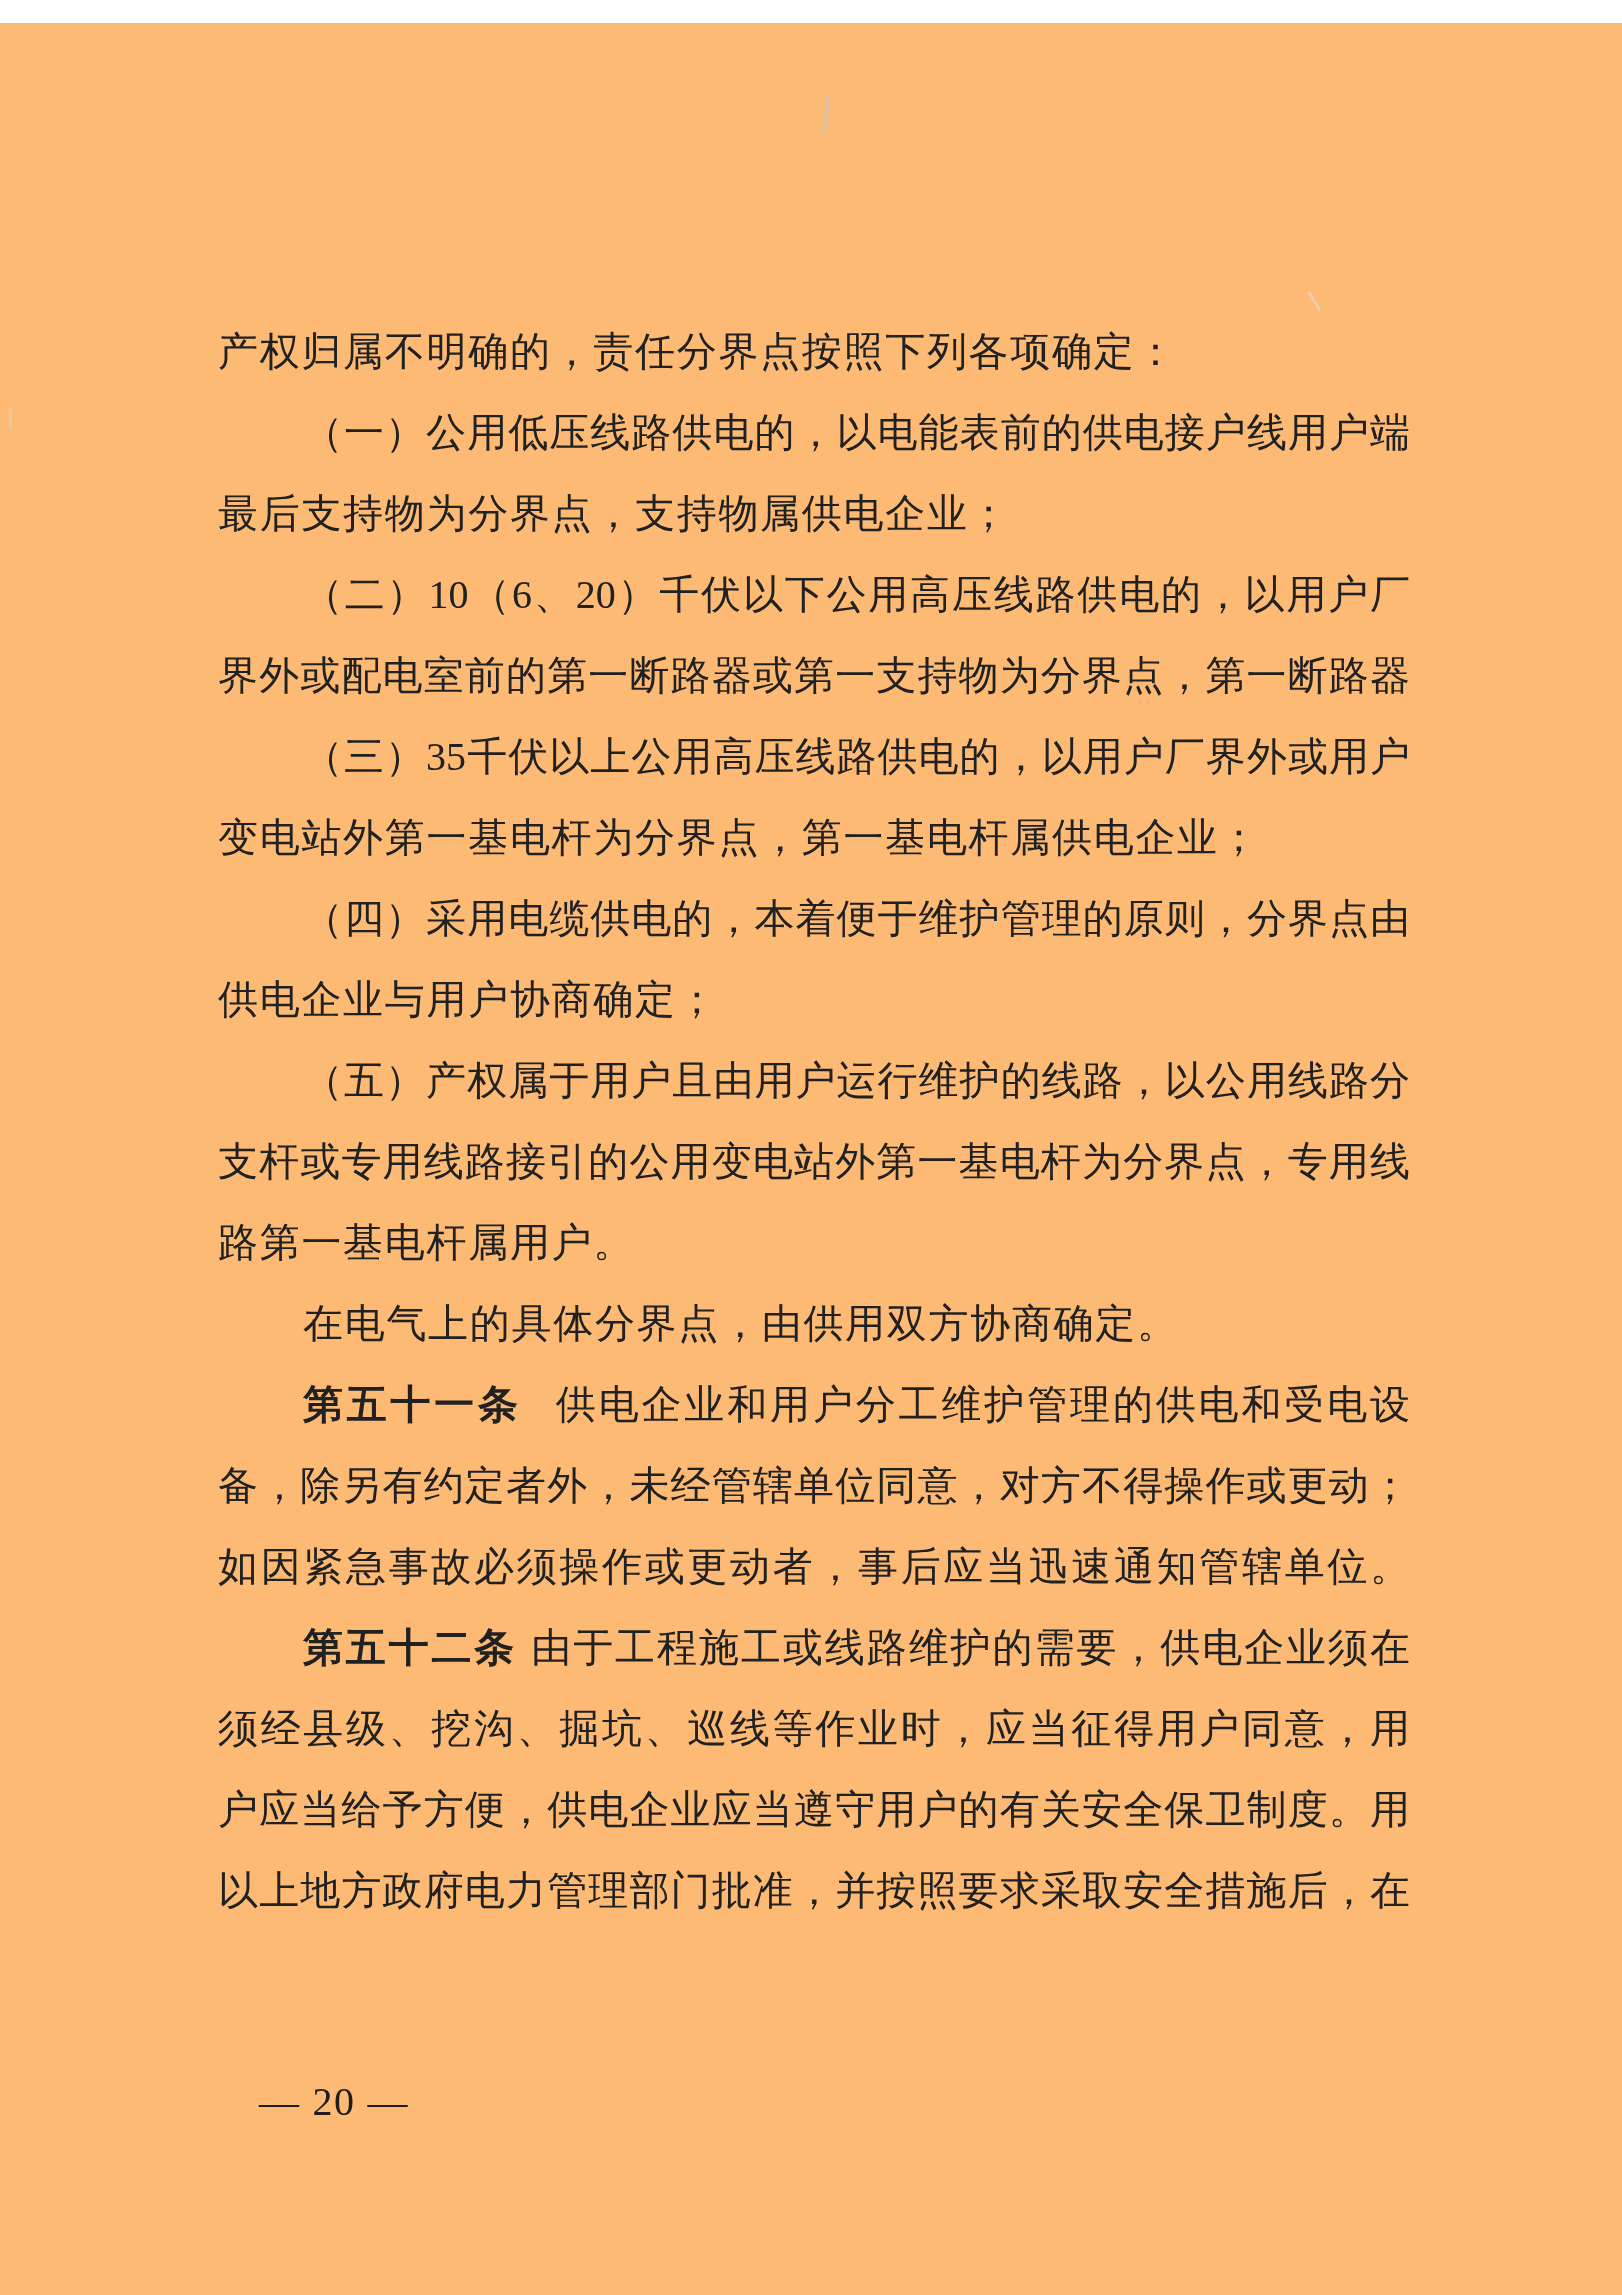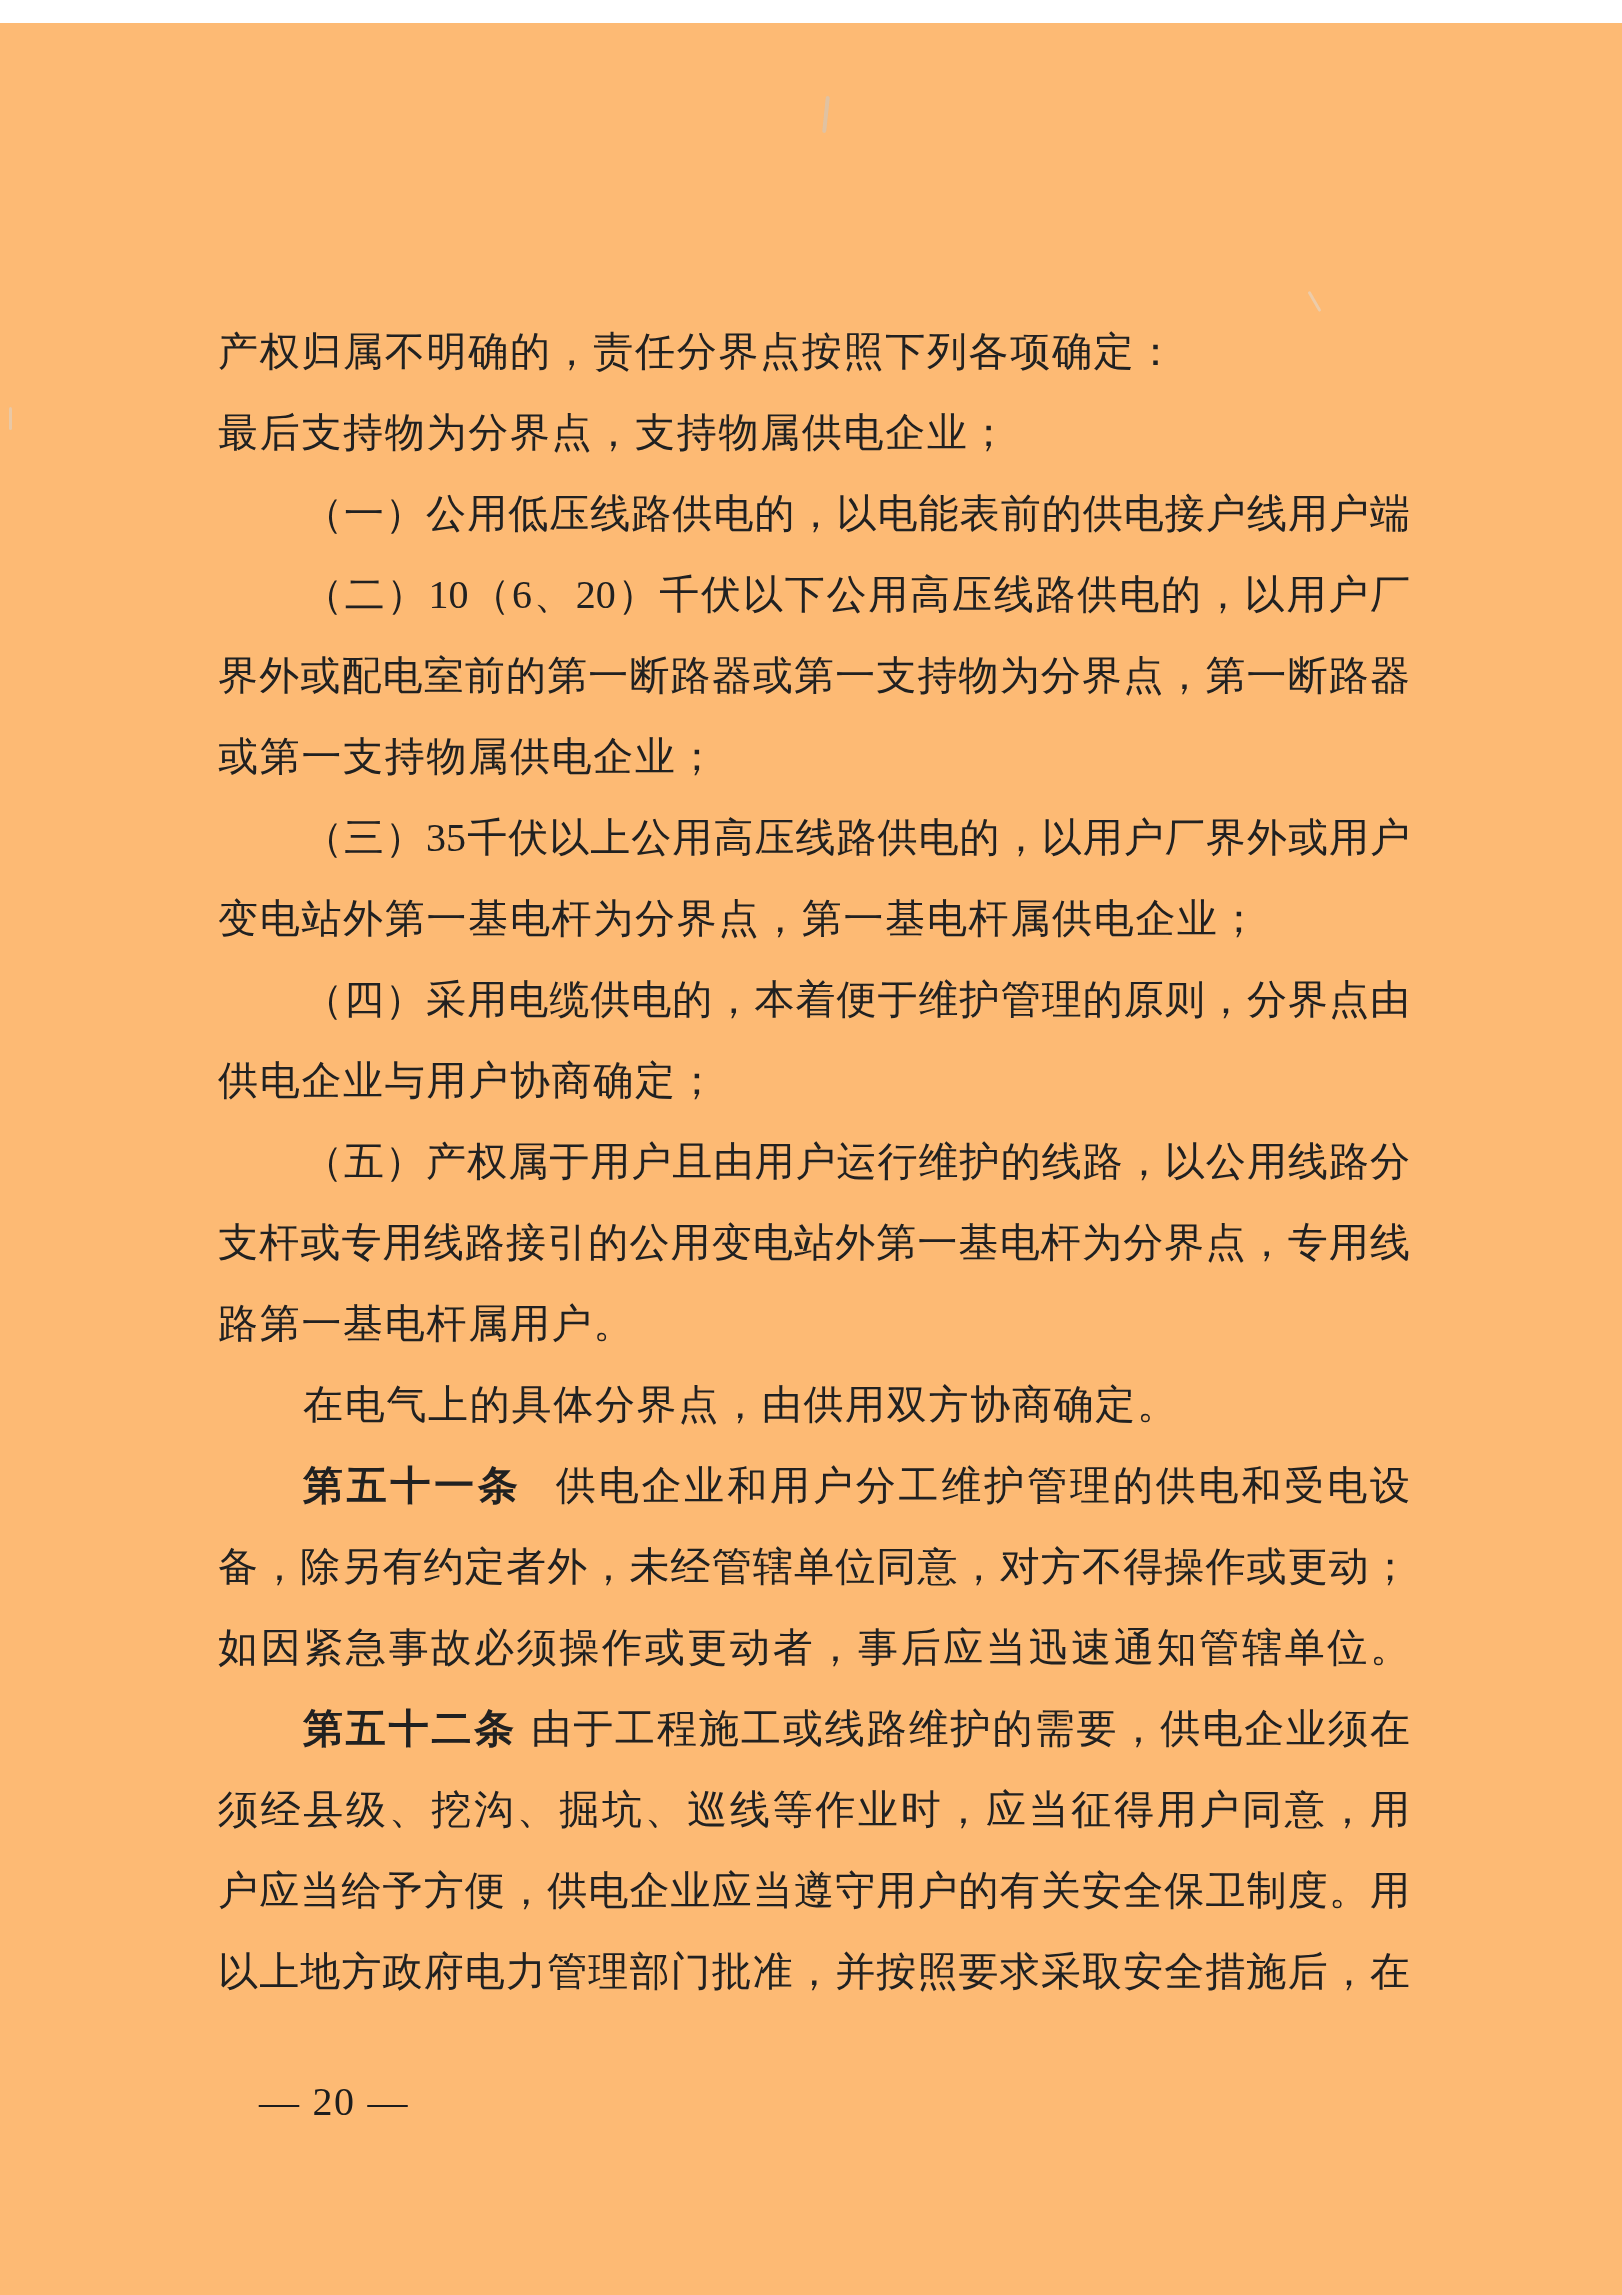--- a/index.html
+++ b/index.html
@@ -83,25 +83,24 @@
 <body>
 
 <div class="page">
 
   <div class="scan-artifact artifact-1"></div>
   <div class="scan-artifact artifact-2"></div>
   <div class="scan-artifact artifact-3"></div>
 
   <div class="text-block">
     <div class="line">产权归属不明确的，责任分界点按照下列各项确定：</div>
+    <div class="line ind just">（一）公用低压线路供电的，以电能表前的供电接户线用户端</div>
     <div class="line">最后支持物为分界点，支持物属供电企业；</div>
-    <div class="line ind just">（一）公用低压线路供电的，以电能表前的供电接户线用户端</div>
     <div class="line ind just">（二）10（6、20）千伏以下公用高压线路供电的，以用户厂</div>
     <div class="line just">界外或配电室前的第一断路器或第一支持物为分界点，第一断路器</div>
-    <div class="line">或第一支持物属供电企业；</div>
     <div class="line ind just">（三）35千伏以上公用高压线路供电的，以用户厂界外或用户</div>
     <div class="line">变电站外第一基电杆为分界点，第一基电杆属供电企业；</div>
     <div class="line ind just">（四）采用电缆供电的，本着便于维护管理的原则，分界点由</div>
     <div class="line">供电企业与用户协商确定；</div>
     <div class="line ind just">（五）产权属于用户且由用户运行维护的线路，以公用线路分</div>
     <div class="line just">支杆或专用线路接引的公用变电站外第一基电杆为分界点，专用线</div>
     <div class="line">路第一基电杆属用户。</div>
     <div class="line ind">在电气上的具体分界点，由供用双方协商确定。</div>
     <div class="line ind just">
       <span class="head gap-wide">第五十一条</span><span>供电企业和用户分工维护管理的供电和受电设</span>

